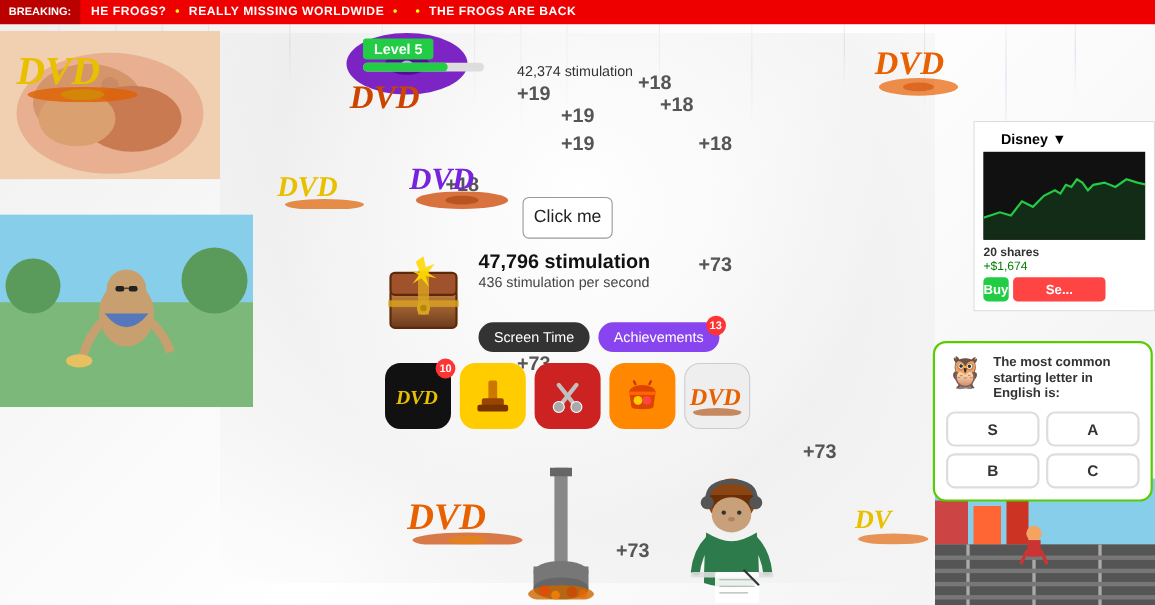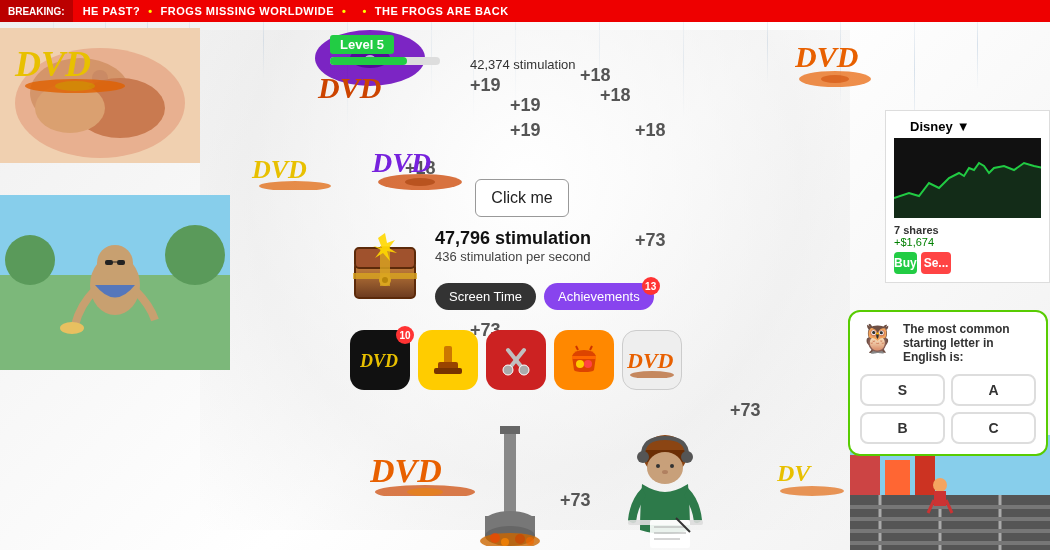--- a/index.html
+++ b/index.html
@@ -114,21 +114,21 @@
       font-size: 13px;
       color: #333;
       text-align: center;
     }
 
     
     .click-me-btn {
       position: absolute;
       top: 179px;
       left: 475px;
-      width: 94px;
+      width: 82px;
       height: 38px;
       background: white;
       border: 1.5px solid #999;
       border-radius: 6px;
       font-size: 16px;
       color: #222;
       cursor: pointer;
       z-index: 30;
       display: flex;
       align-items: center;
@@ -157,21 +157,21 @@
       position: absolute;
       top: 228px;
       left: 345px;
       z-index: 20;
       font-size: 50px;
     }
 
     
     .action-btns {
       position: absolute;
-      top: 283px;
+      top: 293px;
       left: 435px;
       z-index: 30;
       display: flex;
       gap: 8px;
       align-items: flex-end;
     }
     .screen-time-btn {
       background: #333;
       color: white;
       padding: 6px 14px;
@@ -347,21 +347,21 @@
       padding: 4px 0;
       border-radius: 4px;
       font-size: 12px;
       font-weight: bold;
       cursor: pointer;
     }
     .sell-btn {
       background: #ff4444;
       color: white;
       border: none;
-      padding: 4px 3px;
+      padding: 4px 30px;
       border-radius: 4px;
       font-size: 12px;
       font-weight: bold;
       cursor: pointer;
     }
 
     
     .duolingo-widget {
       position: absolute;
       top: 310px;
@@ -455,23 +455,23 @@
       z-index: 2;
       pointer-events: none;
     }
   </style>
 </head>
 <body>
 
 <div class="ticker-bar">
   <div class="ticker-label">BREAKING:</div>
   <div class="ticker-content">
-    <span>HE PAST?</span>
+    <span>HE FROGS?</span>
     <span class="ticker-dot"> • </span>
-    <span>FROGS MISSING WORLDWIDE</span>
+    <span>REALLY MISSING WORLDWIDE</span>
     <span class="ticker-dot"> • </span>
     <span class="ticker-dot"> • </span>
     <span>THE FROGS ARE BACK</span>
 
   </div>
 </div>
 
 <div class="main-bg"></div>
 <div class="radial-light"></div>
 
@@ -725,21 +725,21 @@
   <div class="stock-chart">
     <svg width="149" height="80" viewBox="0 0 149 80">
       <rect width="149" height="80" fill="#111"></rect>
 
       <polyline points="0,60 15,55 25,58 35,45 45,50 55,40 65,35 70,38 75,30 80,32 85,25 90,28 95,35 100,30 110,28 120,32 130,25 140,28 149,30" fill="none" stroke="#22cc44" stroke-width="2"></polyline>
 
       <polygon points="0,60 15,55 25,58 35,45 45,50 55,40 65,35 70,38 75,30 80,32 85,25 90,28 95,35 100,30 110,28 120,32 130,25 140,28 149,30 149,80 0,80" fill="#22cc44" opacity="0.15"></polygon>
     </svg>
   </div>
   <div class="stock-footer">
-    <div class="stock-shares">7 shares</div>
+    <div class="stock-shares">20 shares</div>
     <div class="stock-change">+$1,674</div>
   </div>
   <div class="stock-btns">
     <button class="buy-btn">Buy</button>
     <button class="sell-btn">Se...</button>
   </div>
 </div>
 
 <div class="duolingo-widget">
   <div class="duo-header">

